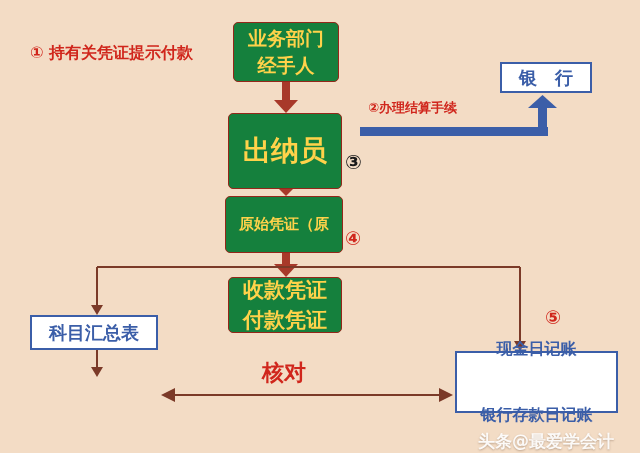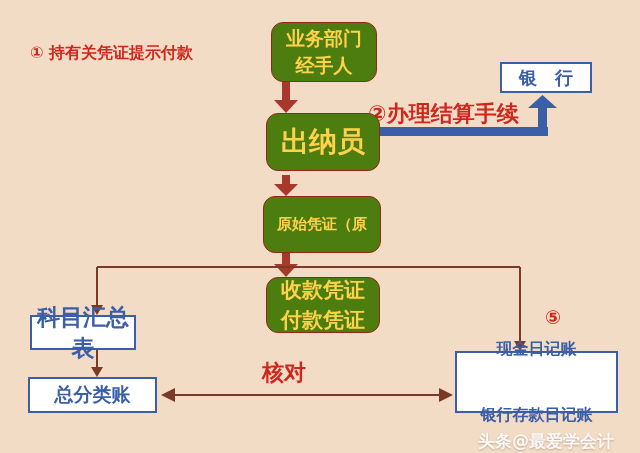--- a/index.html
+++ b/index.html
@@ -7,22 +7,22 @@
     position:relative; width:640px; height:453px;
     background:#f3dcc5; overflow:hidden;
     font-family:"DejaVu Sans", sans-serif;
   }
   .box {
     position:absolute; display:flex; flex-direction:column;
     align-items:center; justify-content:center; text-align:center;
     box-sizing:border-box; font-weight:bold;
   }
   .red-box {
-    background:#4d7c0f; color:#ffd24a;
-    border:1px solid #93271a; border-radius:12px;margin-left:38px;
+    background:#15803d; color:#ffd24a;
+    border:1px solid #93271a; border-radius:5px;
   }
   .blue-box {
     background:#ffffff; color:#3b5ea8;
     border:2px solid #3b5ea8;
   }
   .ann { position:absolute; font-weight:bold; white-space:nowrap; }
   .red-text { color:#d0261c; }
   .black-text { color:#1a1a1a; }
   .watermark {
     position:absolute; color:rgba(255,255,255,0.92);
@@ -70,55 +70,52 @@
     </g>
 
     <g stroke="#7b3a28" stroke-width="2" fill="#7b3a28">
       <line x1="164" y1="395" x2="450" y2="395"></line>
       <polygon points="175,388 175,402 161,395" stroke="none"></polygon>
       <polygon points="439,388 439,402 453,395" stroke="none"></polygon>
     </g>
   </svg>
 
   <div class="ann red-text" style="left:30px; top:36px; font-size:16px;margin-top:7px;">① 持有关凭证提示付款</div>
-  <div class="ann red-text" style="left:368px; top:99px; font-size:22px;">②办理结算手续</div>
+  <div class="ann red-text" style="left:368px; top:99px; font-size:13px;">②办理结算手续</div>
   <div class="ann black-text" style="left:345px; top:150px; font-size:20px;">③</div>
   <div class="ann red-text" style="left:345px; top:227px; font-size:19px;">④</div>
   <div class="ann red-text" style="left:545px; top:306px; font-size:19px;">⑤</div>
   <div class="ann red-text" style="left:262px; top:358px; font-size:22px;">核对</div>
 
   <div class="box red-box" style="left:233px; top:22px; width:106px; height:60px; font-size:19px; line-height:1.4;">
     <div>业务部门</div>
     <div>经手人</div>
   </div>
 
-  <div class="box red-box" style="left:228px; top:113px; width:114px; height:58px; font-size:28px;">
+  <div class="box red-box" style="left:228px; top:113px; width:114px; height:76px; font-size:28px;">
     <div>出纳员</div>
   </div>
 
   <div class="box red-box" style="left:225px; top:196px; width:118px; height:57px; font-size:15px; line-height:1.5;">
     <div>原始凭证（原</div>
   </div>
 
   <div class="box red-box" style="left:228px; top:277px; width:114px; height:56px; font-size:21px; line-height:1.45;">
     <div>收款凭证</div>
     <div>付款凭证</div>
   </div>
 
   <div class="box blue-box" style="left:500px; top:62px; width:92px; height:31px; font-size:18px;">
     <div>银　行</div>
   </div>
 
-  <div class="box blue-box" style="left:30px; top:315px; width:106px; height:35px; font-size:23px;">
+  <div class="box blue-box" style="left:30px; top:315px; width:128px; height:35px; font-size:18px;">
     <div>科目汇总表</div>
   </div>
 
-  <div class="box blue-box" style="left:28px; top:377px; width:129px; height:36px; font-size:19px;">
-    <div>总分类账</div>
-  </div>
 
   <div class="box blue-box" style="left:455px; top:351px; width:163px; height:62px; font-size:16px; line-height:1.6;gap:40px;">
     <div>现金日记账</div>
     <div>银行存款日记账</div>
   </div>
 
   <div class="watermark" style="left:478px; top:430px;">头条@最爱学会计</div>
 
 </div>
 

